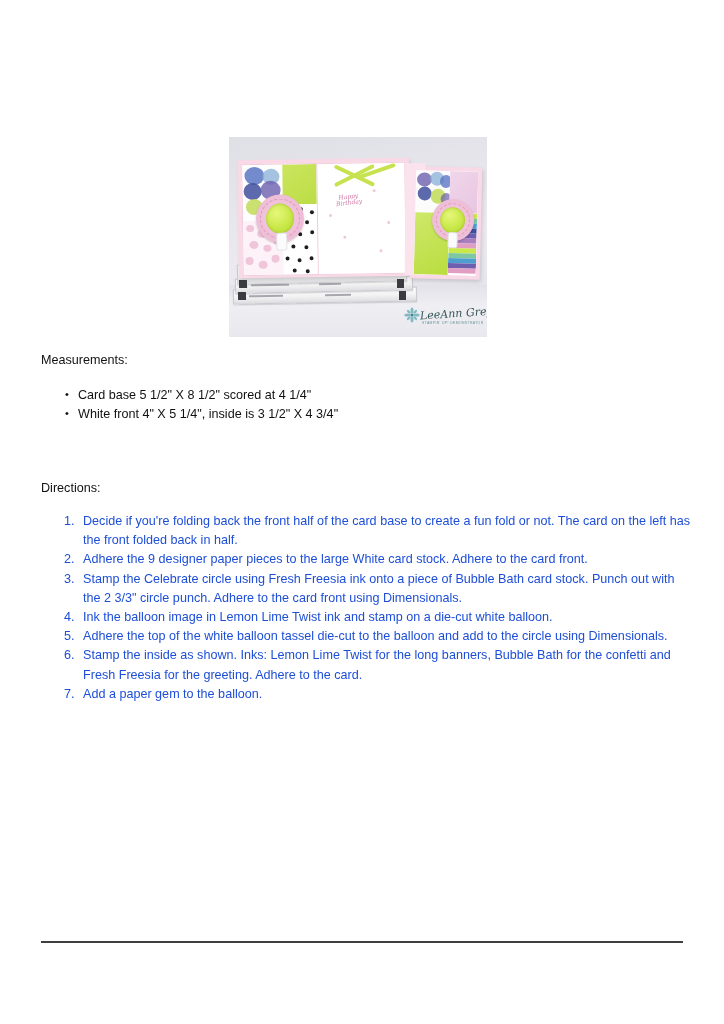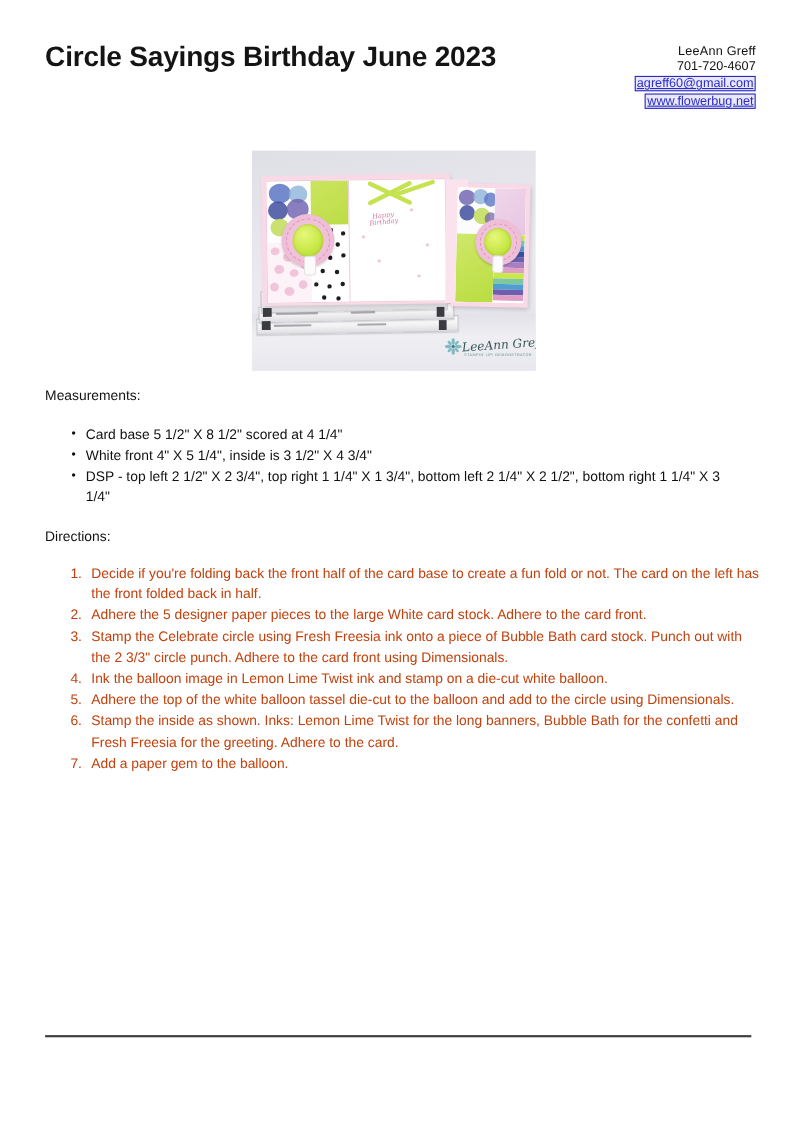--- a/index.html
+++ b/index.html
@@ -314,21 +314,21 @@
     width: 610px;
     margin: 0;
     padding: 0 0 0 20px;
     list-style: none;
     counter-reset: step;
   }
   ol.dirs li {
     position: relative;
     font-size: 12.6px;
     line-height: 19.2px;
-    color: #c2410c;
+    color: #1d4ed8;
     margin: 0;
   }
   ol.dirs li::before {
     counter-increment: step;
     content: counter(step) ".";
     position: absolute;
     left: -19px;
     top: 0;
     font-size: 12.6px;
   }
@@ -348,34 +348,20 @@
     top: 962px;
     font-size: 12.6px;
     color: #111;
   }
 </style>
 </head>
 <body>
 
 <div class="page">
 
-  <div class="header">
-    <div class="doc-title">Circle Sayings Birthday June 2023</div>
-
-    <div class="contact-block">
-      <span class="contact-line contact-name">LeeAnn  Greff</span>
-      <span class="contact-line">701-720-4607</span>
-      <span class="contact-line">
-        <a class="link-box" href="#">agreff60@gmail.com</a>
-      </span>
-      <span class="contact-line">
-        <a class="link-box" href="#">www.flowerbug.net</a>
-      </span>
-    </div>
-  </div>
 
   <div class="photo">
     <div class="photo-inner">
 
       <div class="surface"></div>
 
       <div class="box box-bot"></div>
       <div class="box box-mid"></div>
       <div class="box box-top"></div>
       <div class="box-face">
@@ -513,28 +499,27 @@
       </div>
 
     </div>
   </div>
 
   <div class="section-label" id="measurements-label">Measurements:</div>
 
   <ul class="meas">
     <li>Card base 5 1/2" X 8 1/2" scored at 4 1/4"</li>
     <li>White front 4" X 5 1/4", inside is 3 1/2" X 4 3/4"</li>
-    <li>DSP - top left 2 1/2" X 2 3/4", top right 1 1/4" X 1 3/4", bottom left 2 1/4" X 2 1/2", bottom right 1 1/4" X 3 1/4"</li>
   </ul>
 
   <div class="section-label" id="directions-label">Directions:</div>
 
   <ol class="dirs">
     <li>Decide if you're folding back the front half of the card base to create a fun fold or not. The card on the left has the front folded back in half.</li>
-    <li>Adhere the 5 designer paper pieces to the large White card stock. Adhere to the card front.</li>
+    <li>Adhere the 9 designer paper pieces to the large White card stock. Adhere to the card front.</li>
     <li>Stamp the Celebrate circle using Fresh Freesia ink onto a piece of Bubble Bath card stock. Punch out with the 2 3/3" circle punch. Adhere to the card front using Dimensionals.</li>
     <li>Ink the balloon image in Lemon Lime Twist ink and stamp on a die-cut white balloon.</li>
     <li>Adhere the top of the white balloon tassel die-cut to the balloon and add to the circle using Dimensionals.</li>
     <li>Stamp the inside as shown.  Inks: Lemon Lime Twist for the long banners, Bubble Bath for the confetti and Fresh Freesia for the greeting. Adhere to the card.</li>
     <li>Add a paper gem to the balloon.</li>
   </ol>
 
   <div class="footer-rule"></div>
 
 </div>

